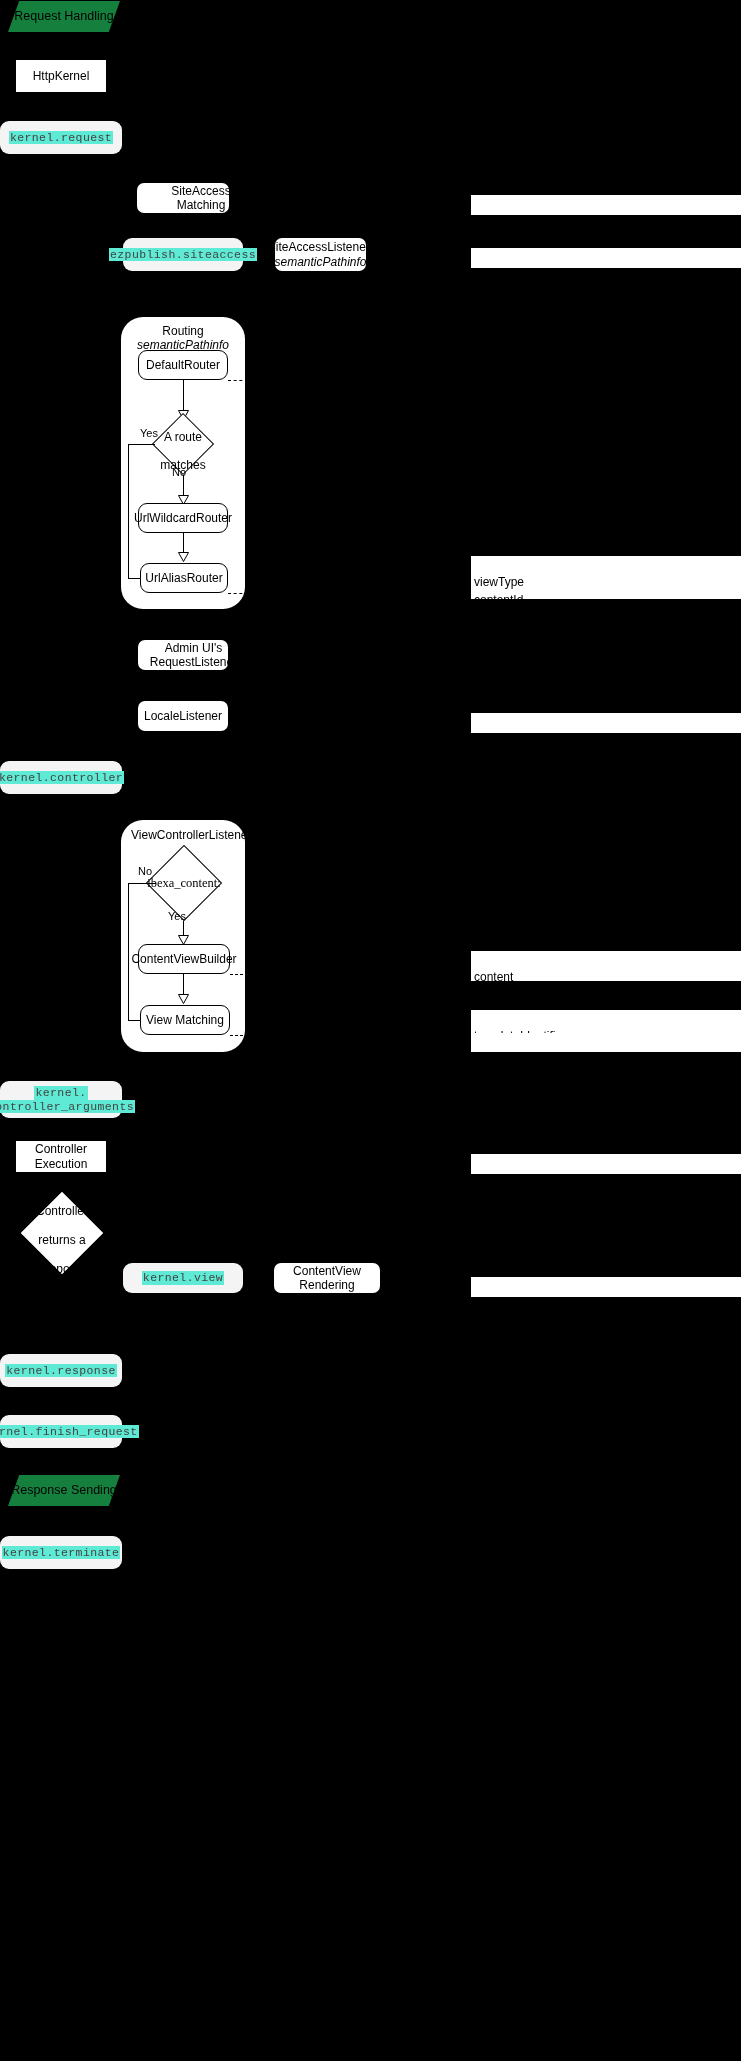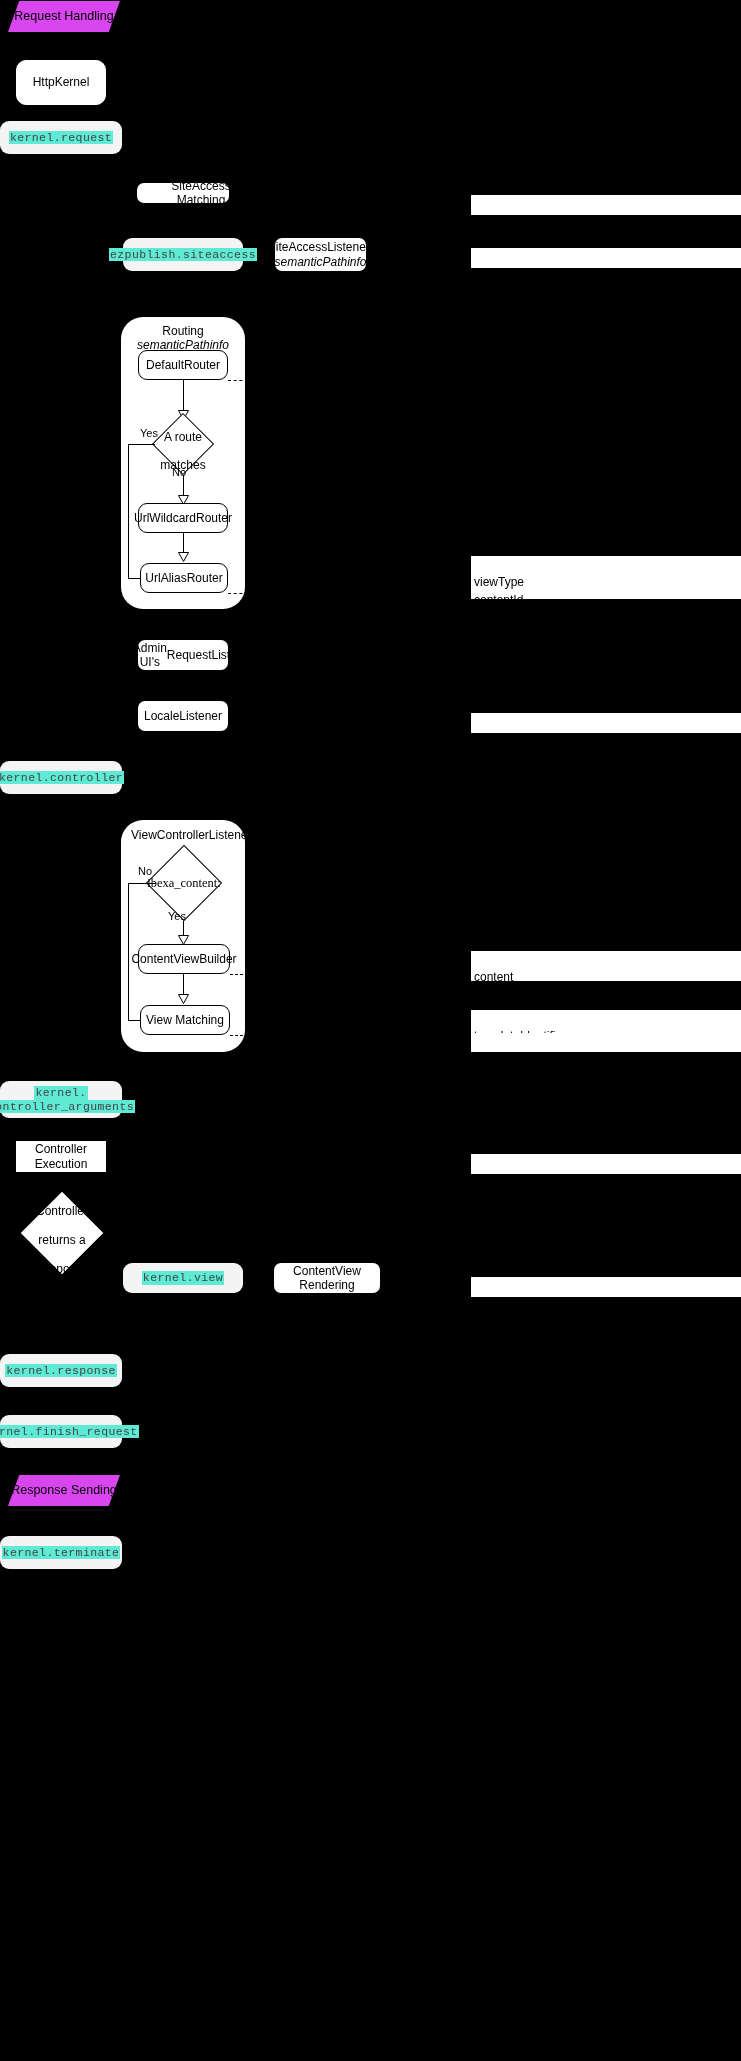--- a/index.html
+++ b/index.html
@@ -50,21 +50,21 @@
     letter-spacing:.4px;
     color:#444444;
   }
   .box-event .ev{
     background:#5eead4;
     padding:0 1px;
   }
 
   
   .banner{
-    background:#d946ef;
+    background:#15803d;
     font-size:12.5px;
   }
   .banner.left-skew{
     clip-path:polygon(10% 0,100% 0,90% 100%,0 100%);
   }
 
   
   .subnode{
     position:absolute;
     box-sizing:border-box;
@@ -161,29 +161,29 @@
 </style>
 </head>
 <body>
 
 <div id="canvas">
 
   <div class="node banner left-skew" style="left:8px;top:1px;width:112px;height:31px;">
     <span>Request Handling</span>
   </div>
 
-  <div class="node box-plain" style="left:16px;top:60px;width:90px;height:45px;border-radius:10px;">
+  <div class="node box-plain" style="left:16px;top:60px;width:90px;height:32px;">
     <span>HttpKernel</span>
   </div>
 
   <div class="node box-event" style="left:0px;top:121px;width:122px;height:33px;">
     <span class="ev">kernel.request</span>
   </div>
 
-  <div class="node box-round" style="left:137px;top:183px;width:92px;height:20px;padding-left:36px;">
+  <div class="node box-round" style="left:137px;top:183px;width:92px;height:30px;padding-left:36px;">
     <span>SiteAccess Matching</span>
   </div>
 
   <div class="node box-event" style="left:123px;top:238px;width:120px;height:33px;">
     <span class="ev">ezpublish.siteaccess</span>
   </div>
 
   <div class="node box-round" style="left:275px;top:238px;width:91px;height:33px;flex-direction:column;text-align:center;">
     <span>SiteAccessListener:</span>
     <span class="ital">semanticPathinfo</span>
@@ -237,21 +237,21 @@
   <div class="vline" style="left:183px;top:533px;height:23px;"></div>
   <svg class="arrow-outline" style="left:178px;top:552px;" viewBox="0 0 11 10">
     <polygon points="0.5,0.5 10.5,0.5 5.5,9.5" fill="#ffffff" stroke="#000000" stroke-width="1"></polygon>
   </svg>
 
   <div class="subnode" style="left:140px;top:563px;width:88px;height:30px;">
     <span>UrlAliasRouter</span>
   </div>
   <div class="dash" style="left:228px;top:593px;width:20px;"></div>
 
-  <div class="node box-round" style="left:138px;top:640px;width:90px;height:30px;flex-direction:row;padding-left:21px;">
+  <div class="node box-round" style="left:138px;top:640px;width:90px;height:30px;flex-direction:column;padding-left:21px;">
     <span>Admin UI's</span>
     <span>RequestListener</span>
   </div>
 
   <div class="node box-round" style="left:138px;top:701px;width:90px;height:30px;">
     <span>LocaleListener</span>
   </div>
 
   <div class="node box-event" style="left:0px;top:761px;width:122px;height:33px;">
     <span class="ev">kernel.controller</span>

